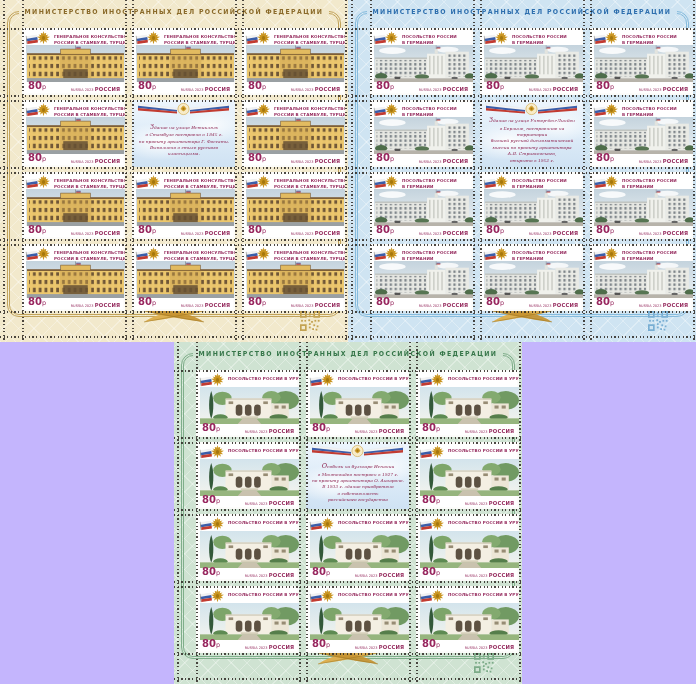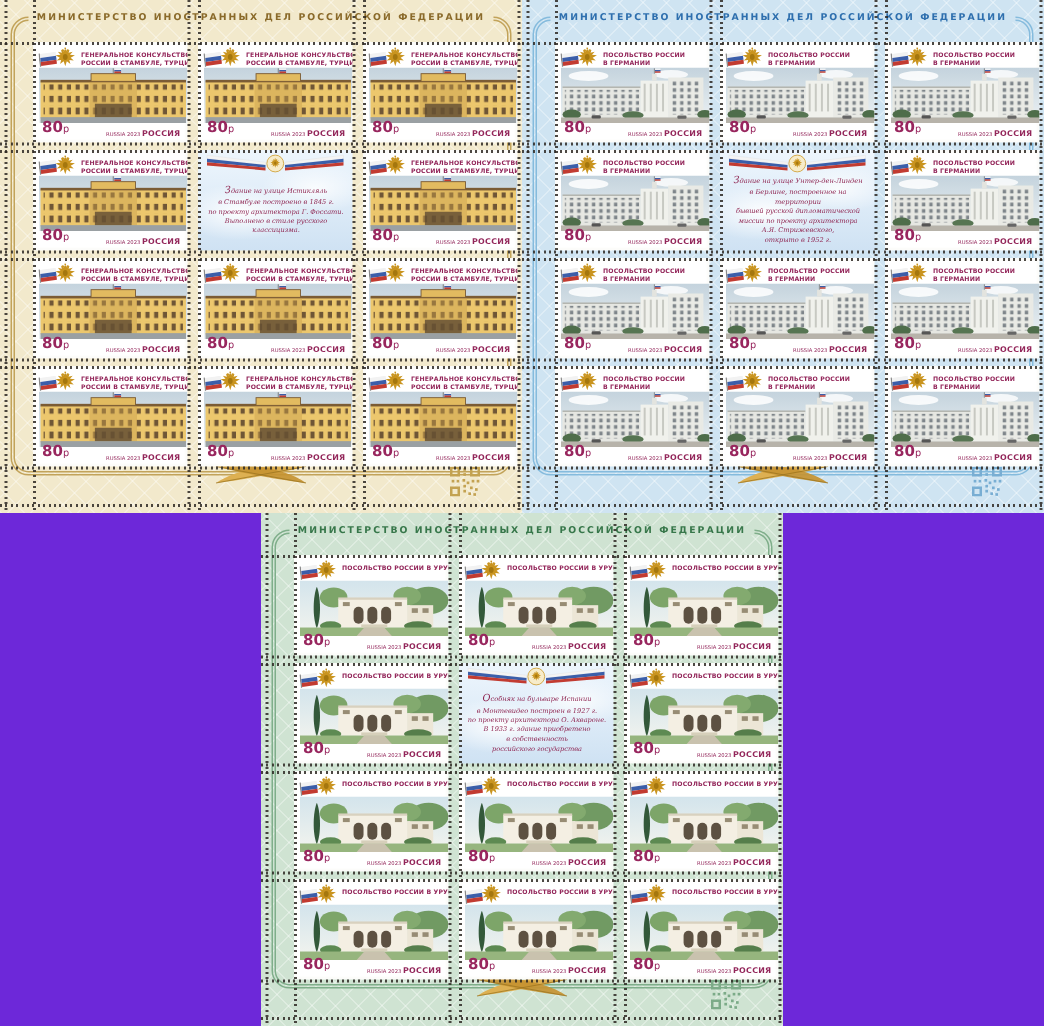--- a/index.html
+++ b/index.html
@@ -1,16 +1,16 @@
 <!DOCTYPE html>
 <html><head>
 <meta charset="utf-8">
 <style>
   html,body{margin:0;padding:0;background:#fff;}
-  .canvas{position:relative;width:696px;height:684px;background:#6d28d9;overflow:hidden;
+  .canvas{position:relative;width:696px;height:684px;background:#c4b5fd;overflow:hidden;
           font-family:"DejaVu Sans",sans-serif;}
   .sheet{position:absolute;width:348px;height:342px;overflow:hidden;
          background-color:var(--bg);
          background-image:
            repeating-linear-gradient(45deg,rgba(255,255,255,.32) 0 1px,transparent 1px 11px),
            repeating-linear-gradient(-45deg,rgba(255,255,255,.32) 0 1px,transparent 1px 11px);}
   .frame{position:absolute;left:7px;right:7px;top:11px;bottom:25px;
          border:3px double var(--line);border-radius:12px;z-index:1;}
   .hdr{position:absolute;top:3px;left:0;right:0;height:16px;display:flex;
        justify-content:center;align-items:center;z-index:3;}

